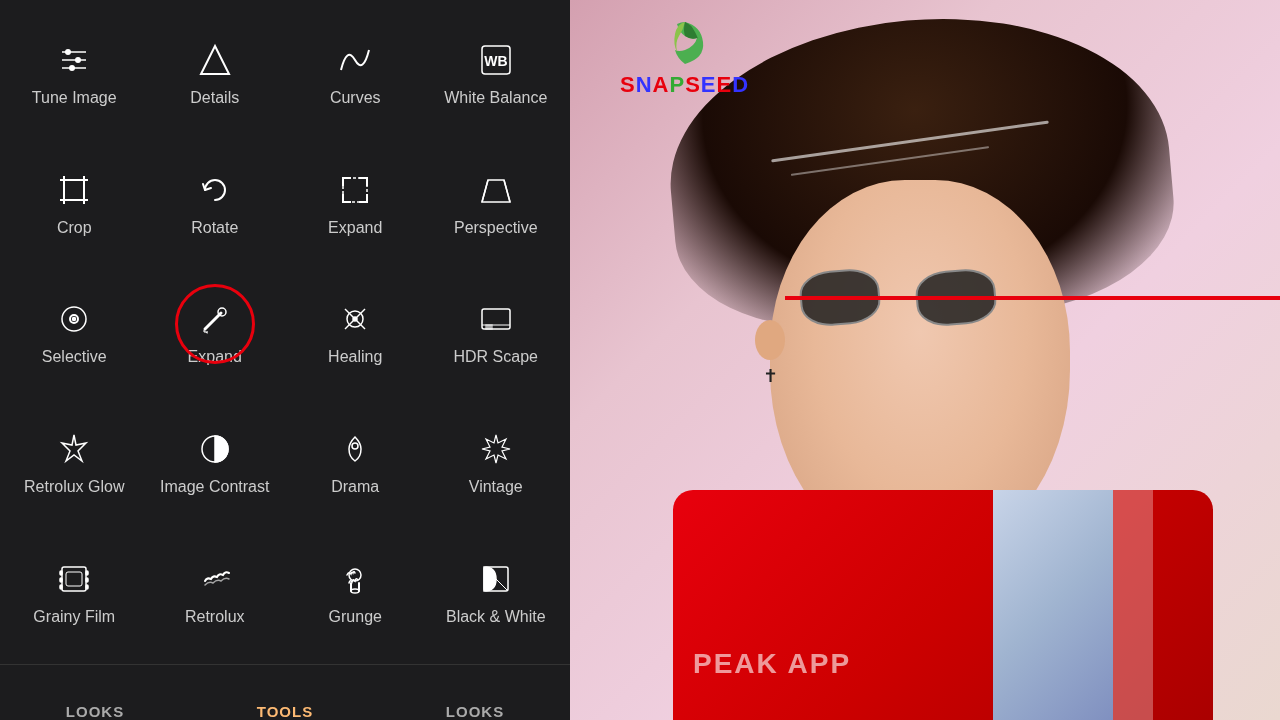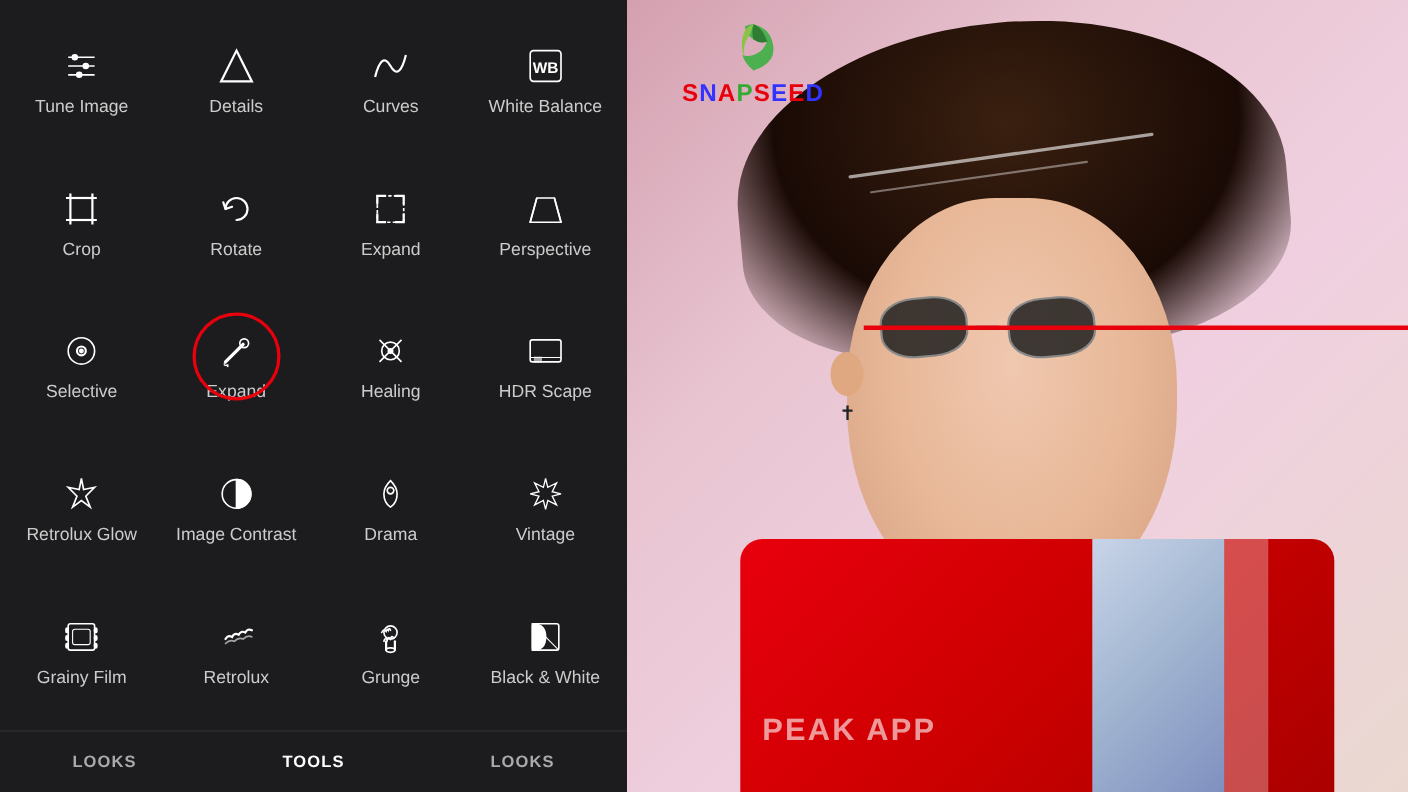--- a/index.html
+++ b/index.html
@@ -81,37 +81,37 @@
       pointer-events: none;
       z-index: 10;
     }
 
     
     .bottom-tabs {
       height: 56px;
       background: #1c1c1e;
       border-top: 1px solid #333;
       display: flex;
-      align-items: center;
+      align-items: flex-end;
       justify-content: space-around;
     }
 
     .tab-item {
       flex: 1;
       display: flex;
       align-items: center;
       justify-content: center;
       font-size: 15px;
       font-weight: 600;
       letter-spacing: 1px;
       cursor: pointer;
       color: #aaaaaa;
     }
     .tab-item.active {
-      color: #ffffff;
+      color: #fdba74;
     }
 
     
     .right-panel {
       flex: 1;
       height: 720px;
       position: relative;
       overflow: hidden;
       background: linear-gradient(135deg, #d4a0b0 0%, #e8c4d0 30%, #f0d0e0 60%, #ead8d0 100%);
     }

